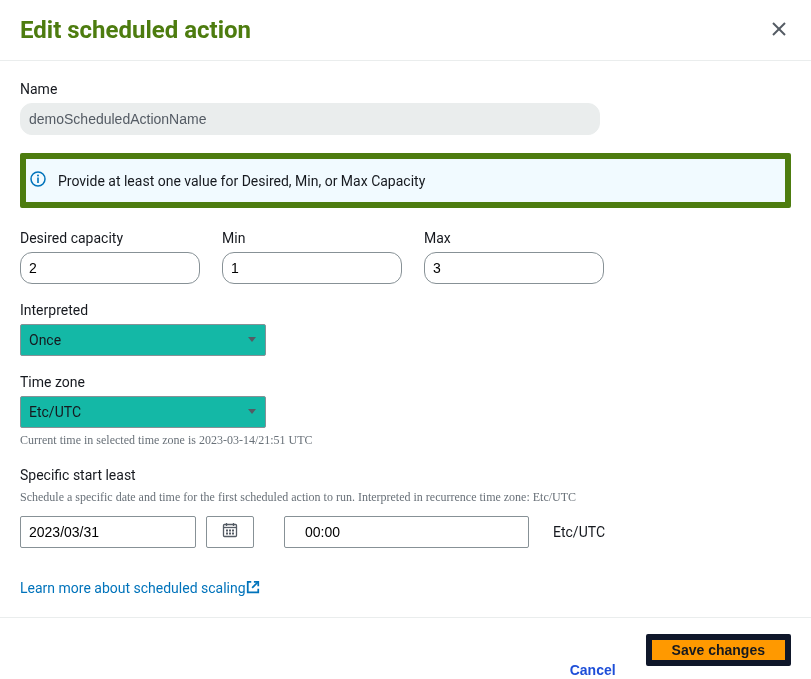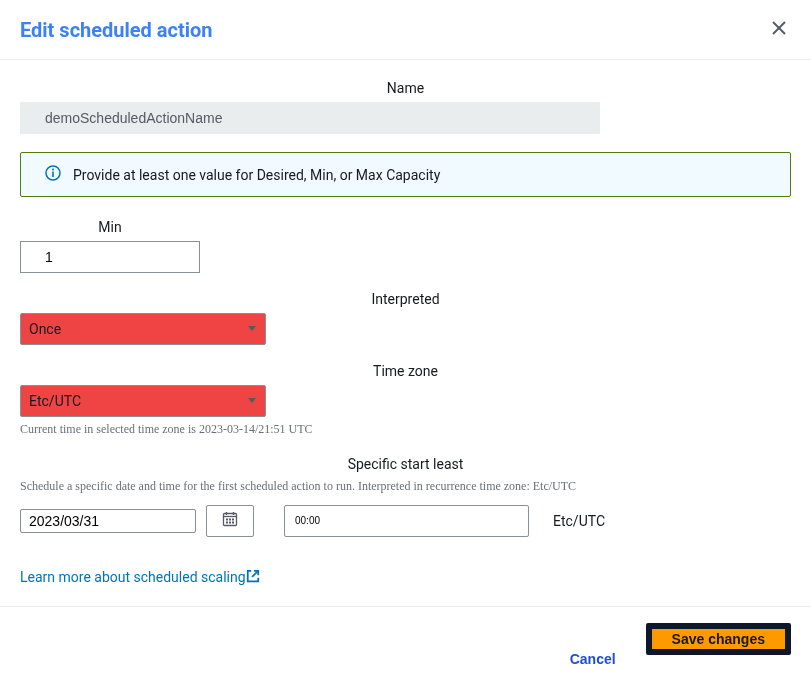--- a/index.html
+++ b/index.html
@@ -11,121 +11,120 @@
       width: 811px;
     }
     .modal-header {
       display: flex;
       justify-content: space-between;
       align-items: center;
       padding: 16px 20px;
       border-bottom: 1px solid #eaeded;
     }
     .modal-title {
-      font-size: 20px;
+      font-size: 24px;
       font-weight: 700;
-      color: #3b82f6;
+      color: #4d7c0f;
     }
     .close-btn {
       background: none;
       border: none;
       cursor: pointer;
       padding: 4px;
       color: #545b64;
       display: flex;
       align-items: center;
     }
     .close-btn svg { width: 16px; height: 16px; stroke: #545b64; stroke-width: 2; fill: none; }
     .modal-body { padding: 20px; }
     .field-group { margin-bottom: 18px; }
     .field-label {
       display: block;
       font-size: 14px;
       color: #16191f;
       margin-bottom: 6px;
       font-weight: 400;
-      text-align: center;
     }
     .field-helper {
       font-size: 12px;
       color: #687078;
       margin-top: 4px;
       line-height: 1.4;
       font-family: Liberation Serif, serif;
     }
     input[type="text"].text-input {
       width: 100%;
       height: 32px;
-      padding: 4px 24px;
+      padding: 4px 8px;
       border: 1px solid #879196;
-      border-radius: 0;
+      border-radius: 12px;
       font-size: 14px;
       background: #fff;
     }
     input[type="text"].text-input.disabled {
       background: #eaeded;
       border-color: #eaeded;
       color: #545b64;
     }
     .name-input-wrap { max-width: 580px; }
     .alert-info {
       display: flex;
       align-items: center;
       gap: 12px;
-      padding: 12px 24px;
+      padding: 12px 4px;
       background: #f1faff;
-      border: 1px solid #4d7c0f;
+      border: 6px solid #4d7c0f;
       border-radius: 2px;
       margin-bottom: 22px;
     }
     .alert-info svg { width: 16px; height: 16px; flex-shrink: 0; }
     .alert-text { font-size: 14px; color: #16191f; }
     .capacity-row { display: flex; gap: 22px; margin-bottom: 18px; }
     .capacity-col { flex: 0 0 180px; }
     .capacity-col input { width: 180px; }
     .select-wrap {
       position: relative;
       display: inline-block;
       width: 246px;
     }
     .select-custom {
       width: 100%;
       height: 32px;
       padding: 4px 30px 4px 8px;
       border: 1px solid #879196;
       border-radius: 2px;
       font-size: 14px;
-      background: #ef4444;
+      background: #14b8a6;
       cursor: pointer;
       display: flex;
       align-items: center;
     }
     .select-caret {
       position: absolute;
       right: 8px;
       top: 50%;
       transform: translateY(-50%);
       pointer-events: none;
     }
     .select-caret svg { width: 12px; height: 12px; fill: #545b64; }
     .start-time-row { display: flex; align-items: center; gap: 10px; }
-    .date-input { width: 176px; height: 24px; padding: 4px 8px; border: 1px solid #879196; border-radius: 2px; font-size: 14px; }
+    .date-input { width: 176px; height: 32px; padding: 4px 8px; border: 1px solid #879196; border-radius: 2px; font-size: 14px; }
     .calendar-btn {
       width: 48px;
       height: 32px;
       border: 1px solid #879196;
       border-radius: 2px;
       background: #fff;
       cursor: pointer;
       display: flex;
       align-items: center;
       justify-content: center;
     }
     .calendar-btn svg { width: 16px; height: 16px; fill: #545b64; }
-    .time-input { width: 245px; height: 32px; padding: 4px 10px; border: 1px solid #879196; border-radius: 2px; font-size: 10px; margin-left: 20px; }
+    .time-input { width: 245px; height: 32px; padding: 4px 20px; border: 1px solid #879196; border-radius: 2px; font-size: 14px; margin-left: 20px; }
     .tz-label { margin-left: 14px; font-size: 14px; color: #16191f; }
     .learn-link {
       display: inline-flex;
       align-items: center;
       color: #0073bb;
       text-decoration: none;
       font-size: 14px;
       margin-top: 14px;
     }
     .learn-link svg { width: 14px; height: 14px; stroke: #0073bb; stroke-width: 2; fill: none; }
@@ -181,22 +180,30 @@
           <circle cx="8" cy="4.5" r="1" fill="#0073bb"></circle>
           <rect x="7.2" y="6.5" width="1.6" height="5.5" fill="#0073bb"></rect>
         </svg>
     </span>
     <span class="alert-text">Provide at least one value for Desired, Min, or Max Capacity</span>
   </div>
 
   
   <div class="capacity-row">
     <div class="capacity-col">
+      <label class="field-label">Desired capacity</label>
+      <input type="text" class="text-input" value="2" style="">
+    </div>
+    <div class="capacity-col">
       <label class="field-label">Min</label>
       <input type="text" class="text-input" value="1" style="">
+    </div>
+    <div class="capacity-col">
+      <label class="field-label">Max</label>
+      <input type="text" class="text-input" value="3" style="">
     </div>
   </div>
 
   
   <div class="field-group">
     <label class="field-label">Interpreted</label>
     <div class="select-wrap">
       <div class="select-custom">
         <span>Once</span>
       </div>

